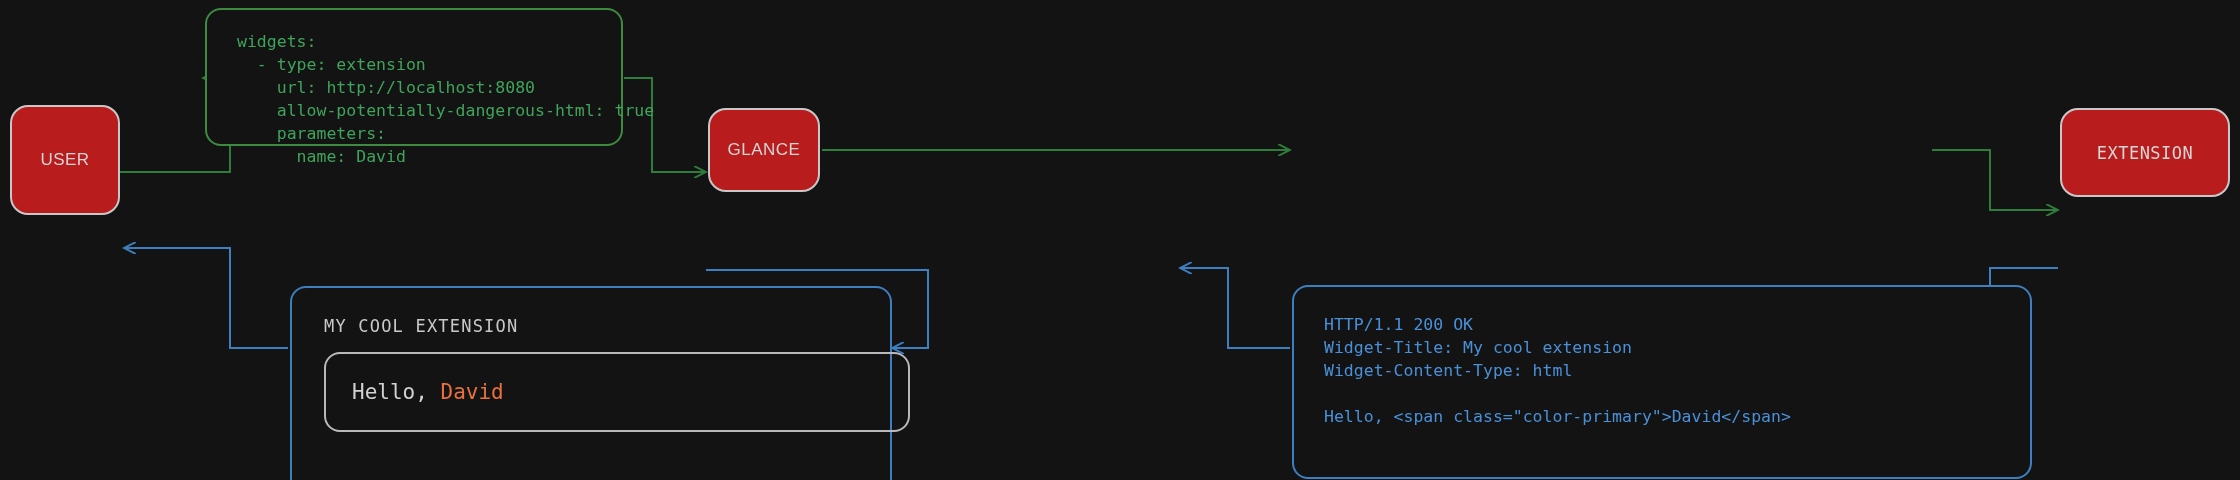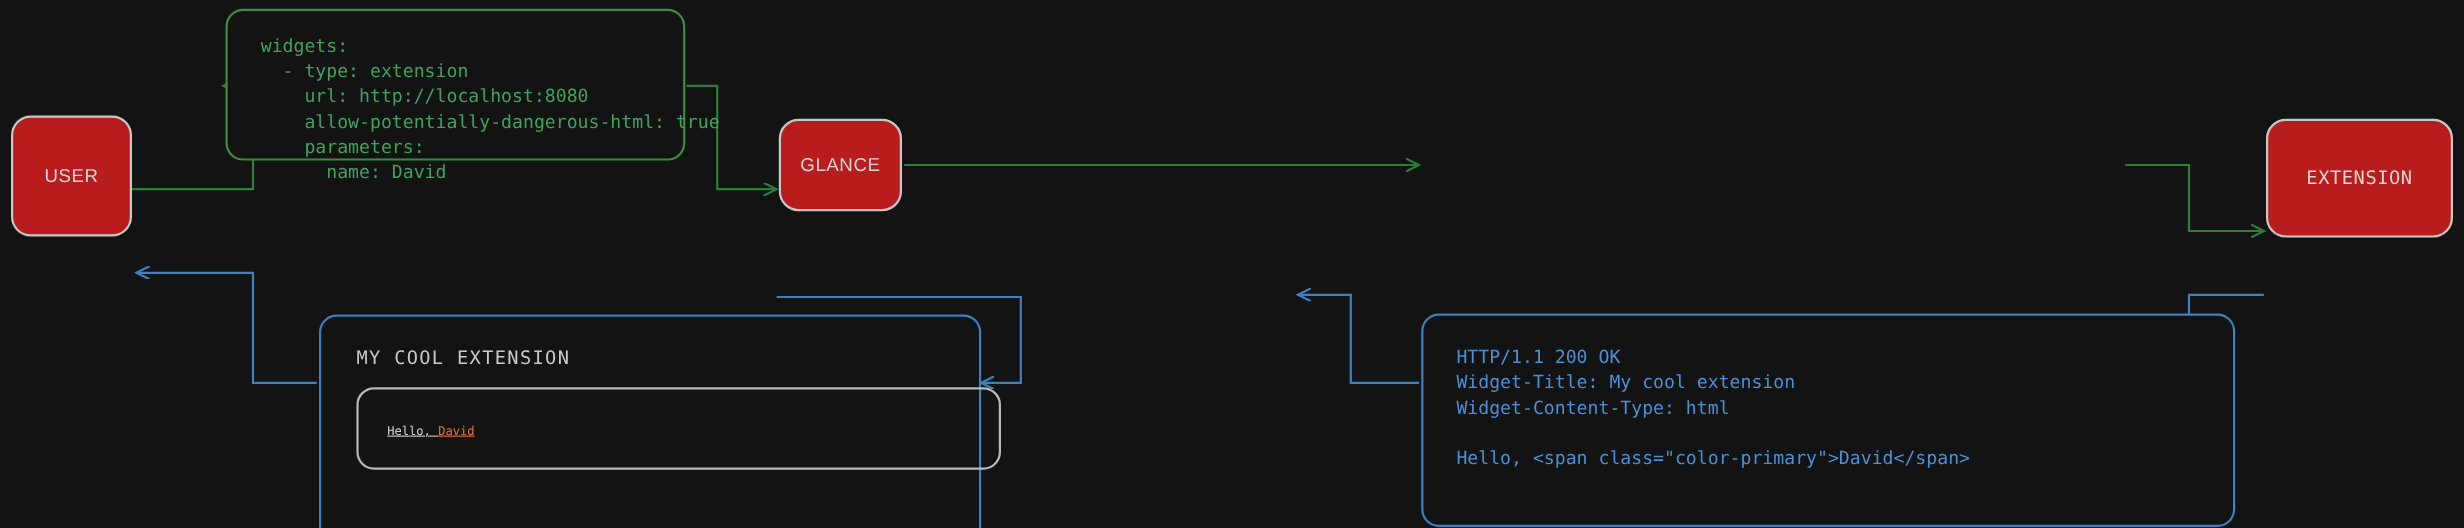--- a/index.html
+++ b/index.html
@@ -21,22 +21,22 @@
 
   .code{font-family:"DejaVu Sans Mono","Liberation Mono",monospace;font-size:16.5px;
         line-height:23px;white-space:pre;margin:0;}
   .code.green{color:#3fa45b;}
   .code.blue{color:#4a90d9;}
 
   .widget-title{font-family:"DejaVu Sans Mono","Liberation Mono",monospace;font-size:17px;
         color:#c9c9c9;letter-spacing:1.2px;margin:0 0 16px 14px;}
   .widget-inner{box-sizing:border-box;border:2px solid #b9b9b9;border-radius:16px;
         padding:26px 26px;margin-left:14px;width:586px;}
-  .widget-text{font-family:"DejaVu Sans Mono","Liberation Mono",monospace;font-size:11px;
-        color:#d2d2d2;white-space:pre;text-decoration:underline;}
+  .widget-text{font-family:"DejaVu Sans Mono","Liberation Mono",monospace;font-size:21px;
+        color:#d2d2d2;white-space:pre;}
   .accent{color:#e8713c;}
 </style>
 </head>
 <body>
 
 <div id="stage">
 
   <svg class="wires" viewBox="0 0 2240 480" xmlns="http://www.w3.org/2000/svg">
     <defs>
       <marker id="arrow-green" markerWidth="14" markerHeight="12" refX="12" refY="6" orient="auto" markerUnits="userSpaceOnUse">
@@ -63,21 +63,21 @@
   </svg>
 
   <div class="node" style="left:10px;top:105px;width:110px;height:110px;">
     <span class="node-label-sans">USER</span>
   </div>
 
   <div class="node" style="left:708px;top:108px;width:112px;height:84px;">
     <span class="node-label-sans">GLANCE</span>
   </div>
 
-  <div class="node" style="left:2060px;top:108px;width:170px;height:108px;">
+  <div class="node" style="left:2060px;top:108px;width:170px;height:89px;">
     <span class="node-label-mono">EXTENSION</span>
   </div>
 
   <div class="msgbox green-box" style="left:205px;top:8px;width:418px;height:138px;padding-top:20px;">
     <pre class="code green">widgets:
   - type: extension
     url: http://localhost:8080
     allow-potentially-dangerous-html: true
     parameters:
       name: David</pre>

